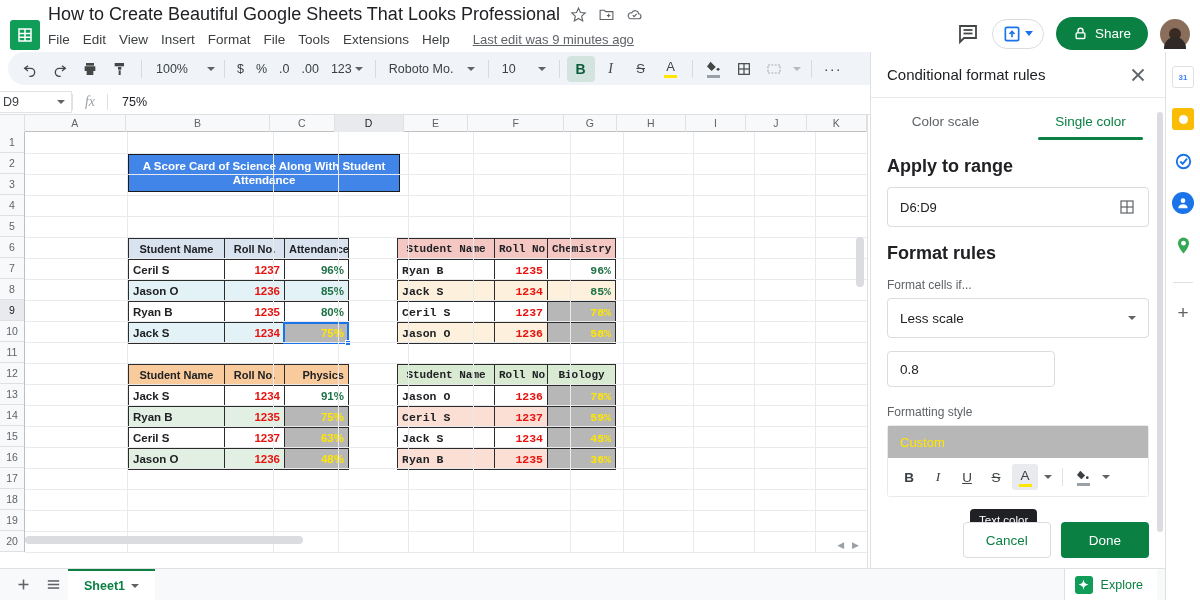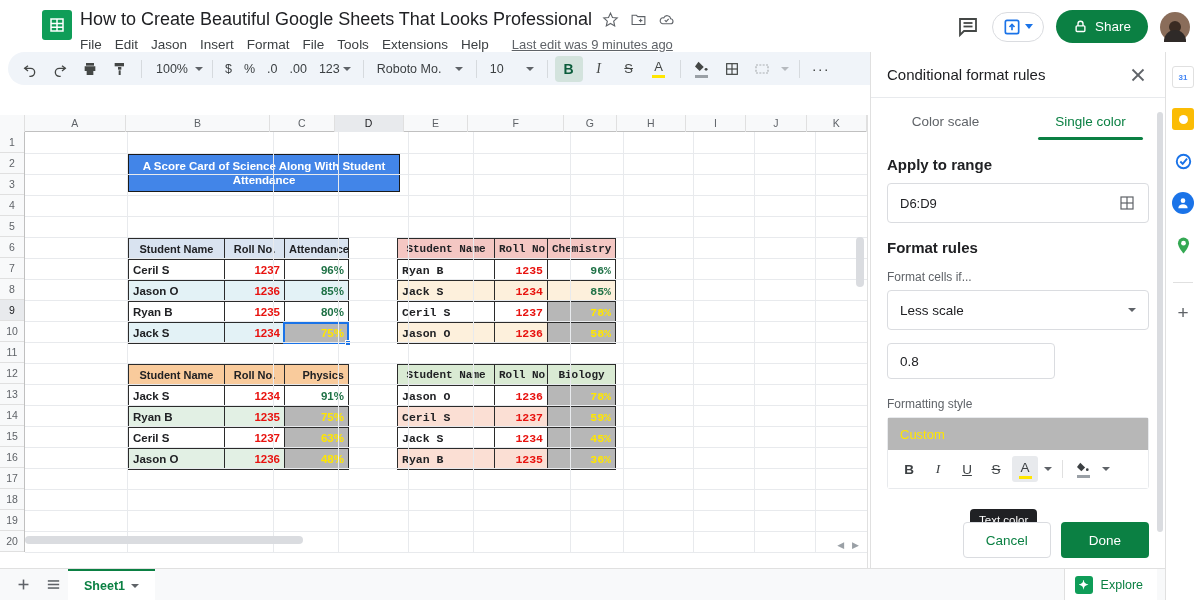--- a/index.html
+++ b/index.html
@@ -5,21 +5,21 @@
   * { box-sizing: border-box; margin:0; padding:0; }
   html,body{ width:1200px; height:600px; overflow:hidden; }
   body{
     font-family:"Liberation Sans", sans-serif;
     background:#fff; color:#202124; font-size:13px;
     -webkit-font-smoothing:antialiased;
   }
   .app{ position:relative; width:1200px; height:600px; overflow:hidden; }
 
   
-  .header{ height:50px; display:flex; align-items:flex-start; padding:6px 10px 0 8px;margin-left:32px; }
+  .header{ height:50px; display:flex; align-items:flex-end; padding:6px 10px 0 8px; }
   .logo{ width:30px;height:30px;background:#0f9d58;border-radius:3px;margin:4px 8px 0 2px;
          display:flex;align-items:center;justify-content:center;flex:0 0 auto;}
   .logo svg{width:18px;height:18px;}
   .titlewrap{ flex:1 1 auto; min-width:0; }
   .titlerow{ display:flex; align-items:center; gap:10px; height:26px; }
   .doctitle{ font-size:18px; color:#202124; white-space:nowrap; letter-spacing:0; }
   .ticon{ width:18px;height:18px;color:#5f6368; display:flex;align-items:center;justify-content:center;}
   .ticon svg{width:17px;height:17px;}
   .menurow{ display:flex; align-items:center; gap:13px; height:22px; margin-top:1px; }
   .menurow .mi{ font-size:13.5px; color:#3c4043; cursor:default; }
@@ -39,21 +39,21 @@
   .avatar .head{width:12px;height:12px;border-radius:50%;background:#3a2b22;position:relative;top:-9px;}
   .avatar .body{width:22px;height:12px;border-radius:11px 11px 0 0;background:#2f2a28;position:absolute;margin-top:18px;}
 
   
   .toolbar{ height:33px; margin:2px 8px 0 8px; background:#f0f4f9; border-radius:18px;
             display:flex;align-items:center; padding:0 8px; gap:2px; position:relative;}
   .tb{ width:28px;height:26px;border-radius:4px;display:flex;align-items:center;justify-content:center;
        color:#444746; cursor:pointer;}
   .tb svg{width:16px;height:16px;}
   .tb.txt{ width:auto;padding:0 5px;font-size:12.5px;color:#3c4043;}
-  .zoomsel{ display:flex;align-items:center;gap:2px;padding:0 2px;}
+  .zoomsel{ display:flex;align-items:center;gap:14px;padding:0 2px;}
   .zoomsel .zv{font-size:12.5px;color:#3c4043;width:42px;text-align:center;}
   .caret{ width:0;height:0;border-left:4px solid transparent;border-right:4px solid transparent;
           border-top:4px solid #5f6368;}
   .sep{ width:1px;height:18px;background:#d6dade; margin:0 5px;}
   .fontsel{ display:flex;align-items:center;gap:14px;padding:0 6px;}
   .fontname{font-size:12.5px;color:#3c4043; width:64px; overflow:hidden; white-space:nowrap;}
   .sizesel{display:flex;align-items:center;gap:22px;padding:0 6px;}
   .sizeval{font-size:12.5px;color:#3c4043;}
   .tb.bold-on{ background:#d3e3dd; color:#0b5c3b; font-weight:bold;}
   .tb b,.tb i{font-size:14px;}
@@ -129,21 +129,21 @@
           border-left:1px solid #e0e0e0;}
   .p-head{ height:46px;display:flex;align-items:center;justify-content:space-between;
            padding:0 16px 0 16px; border-bottom:1px solid #e8eaed;}
   .p-title{ font-size:15px; color:#202124;}
   .p-close{ width:22px;height:22px;color:#5f6368;cursor:pointer;display:flex;align-items:center;justify-content:center;}
   .p-tabs{ display:flex; padding:0 2px; }
   .p-tab{ flex:1 1 0; text-align:center; padding:16px 0 11px 0; font-size:13.5px; color:#5f6368; cursor:pointer;}
   .p-tab.on{ color:#0b8043; position:relative;}
   .p-tab.on:after{ content:""; position:absolute;left:14%;right:14%;bottom:0;height:3px;background:#0b8043;border-radius:2px;}
   .p-body{ padding:0 16px; }
-  .p-lbl{ font-size:15px; color:#202124; font-weight:bold; margin:16px 0 10px 0;}
+  .p-lbl{ font-size:18px; color:#202124; font-weight:bold; margin:16px 0 10px 0;}
   .p-sub{ font-size:12px; color:#5f6368; margin:14px 0 6px 0;}
   .rangebox{ height:40px;border:1px solid #dadce0;border-radius:4px;display:flex;align-items:center;
              justify-content:space-between;padding:0 12px; font-size:13px;color:#202124;}
   .rangebox .gicon{ width:18px;height:18px;color:#5f6368;}
   .selbox{ height:40px;border:1px solid #dadce0;border-radius:4px;display:flex;align-items:center;
            justify-content:space-between;padding:0 12px;font-size:13.5px;color:#202124;cursor:pointer;}
   .valbox{ height:36px;width:168px;border:1px solid #dadce0;border-radius:4px;display:flex;align-items:center;
            padding:0 12px;font-size:13.5px;color:#202124;}
   .stylebox{ border:1px solid #e8eaed;border-radius:3px; }
   .preview{ height:32px;background:#b7b7b7;display:flex;align-items:center;padding:0 12px;
@@ -207,21 +207,21 @@
         <div class="ticon">
           <svg viewBox="0 0 24 24" fill="none" stroke="currentColor" stroke-width="1.6">
               <path d="M6.5 18h11a3.5 3.5 0 0 0 .3-7 5 5 0 0 0-9.6-1.3A3.8 3.8 0 0 0 6.5 18z"></path>
               <polyline points="9.5,13 11.5,15 15,11"></polyline>
             </svg>
         </div>
       </div>
       <div class="menurow">
         <span class="mi">File</span>
         <span class="mi">Edit</span>
-        <span class="mi">Jason</span>
+        <span class="mi">View</span>
         <span class="mi">Insert</span>
         <span class="mi">Format</span>
         <span class="mi">File</span>
         <span class="mi">Tools</span>
         <span class="mi">Extensions</span>
         <span class="mi">Help</span>
         <span class="lastedit">Last edit was 9 minutes ago</span>
       </div>
     </div>
     <div class="hdr-right">
@@ -351,20 +351,30 @@
     <div class="tb">
         <span style="letter-spacing:1px;font-size:15px;line-height:10px">···</span>
       </div>
     <div class="tb collapse">
         <svg viewBox="0 0 24 24" fill="none" stroke="currentColor" stroke-width="2">
           <polyline points="6,14 12,8 18,14"></polyline>
         </svg>
       </div>
   </div>
 
+  <div class="fbar">
+    <div class="namebox">
+      <span>D9</span>
+      <span class="caret"></span>
+    </div>
+    <div class="fline"></div>
+    <div class="fx">fx</div>
+    <div class="fline"></div>
+    <div class="fval">75%</div>
+  </div>
 
   <div class="gridwrap">
     <div class="colhdr">
       <div class="corner"></div>
       <div class="ch" style="width:102px">A</div>
       <div class="ch" style="width:146px">B</div>
       <div class="ch" style="width:65px">C</div>
       <div class="ch sel" style="width:70px">D</div>
       <div class="ch" style="width:65px">E</div>
       <div class="ch" style="width:97px">F</div>

